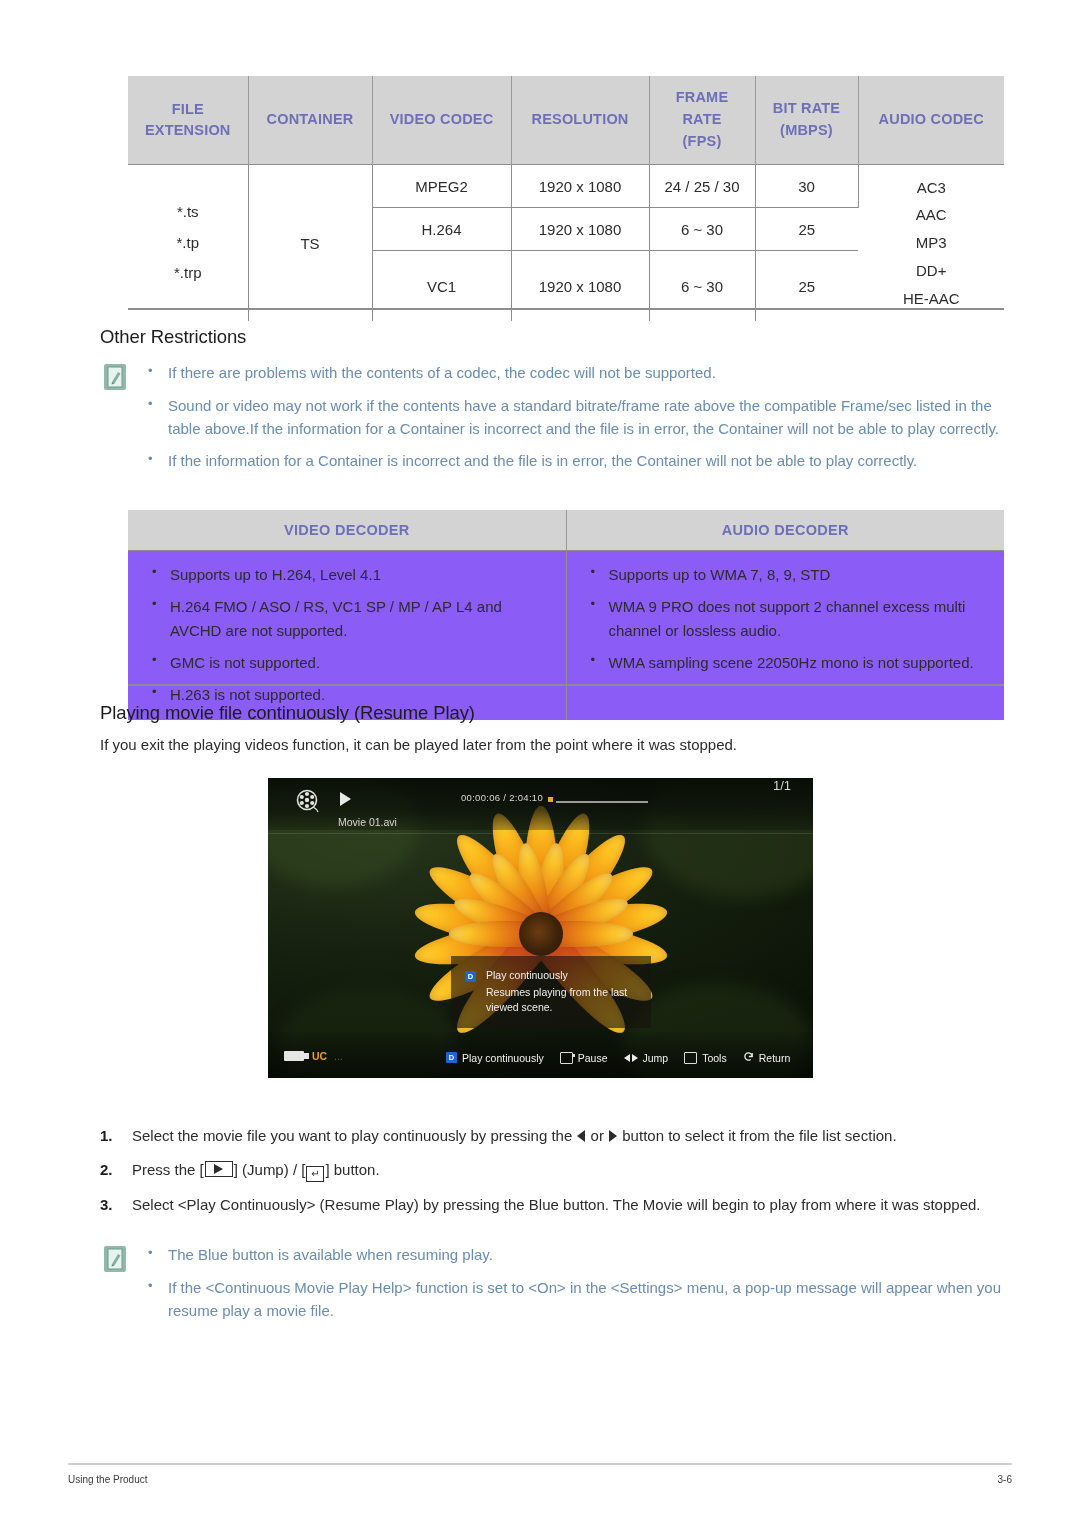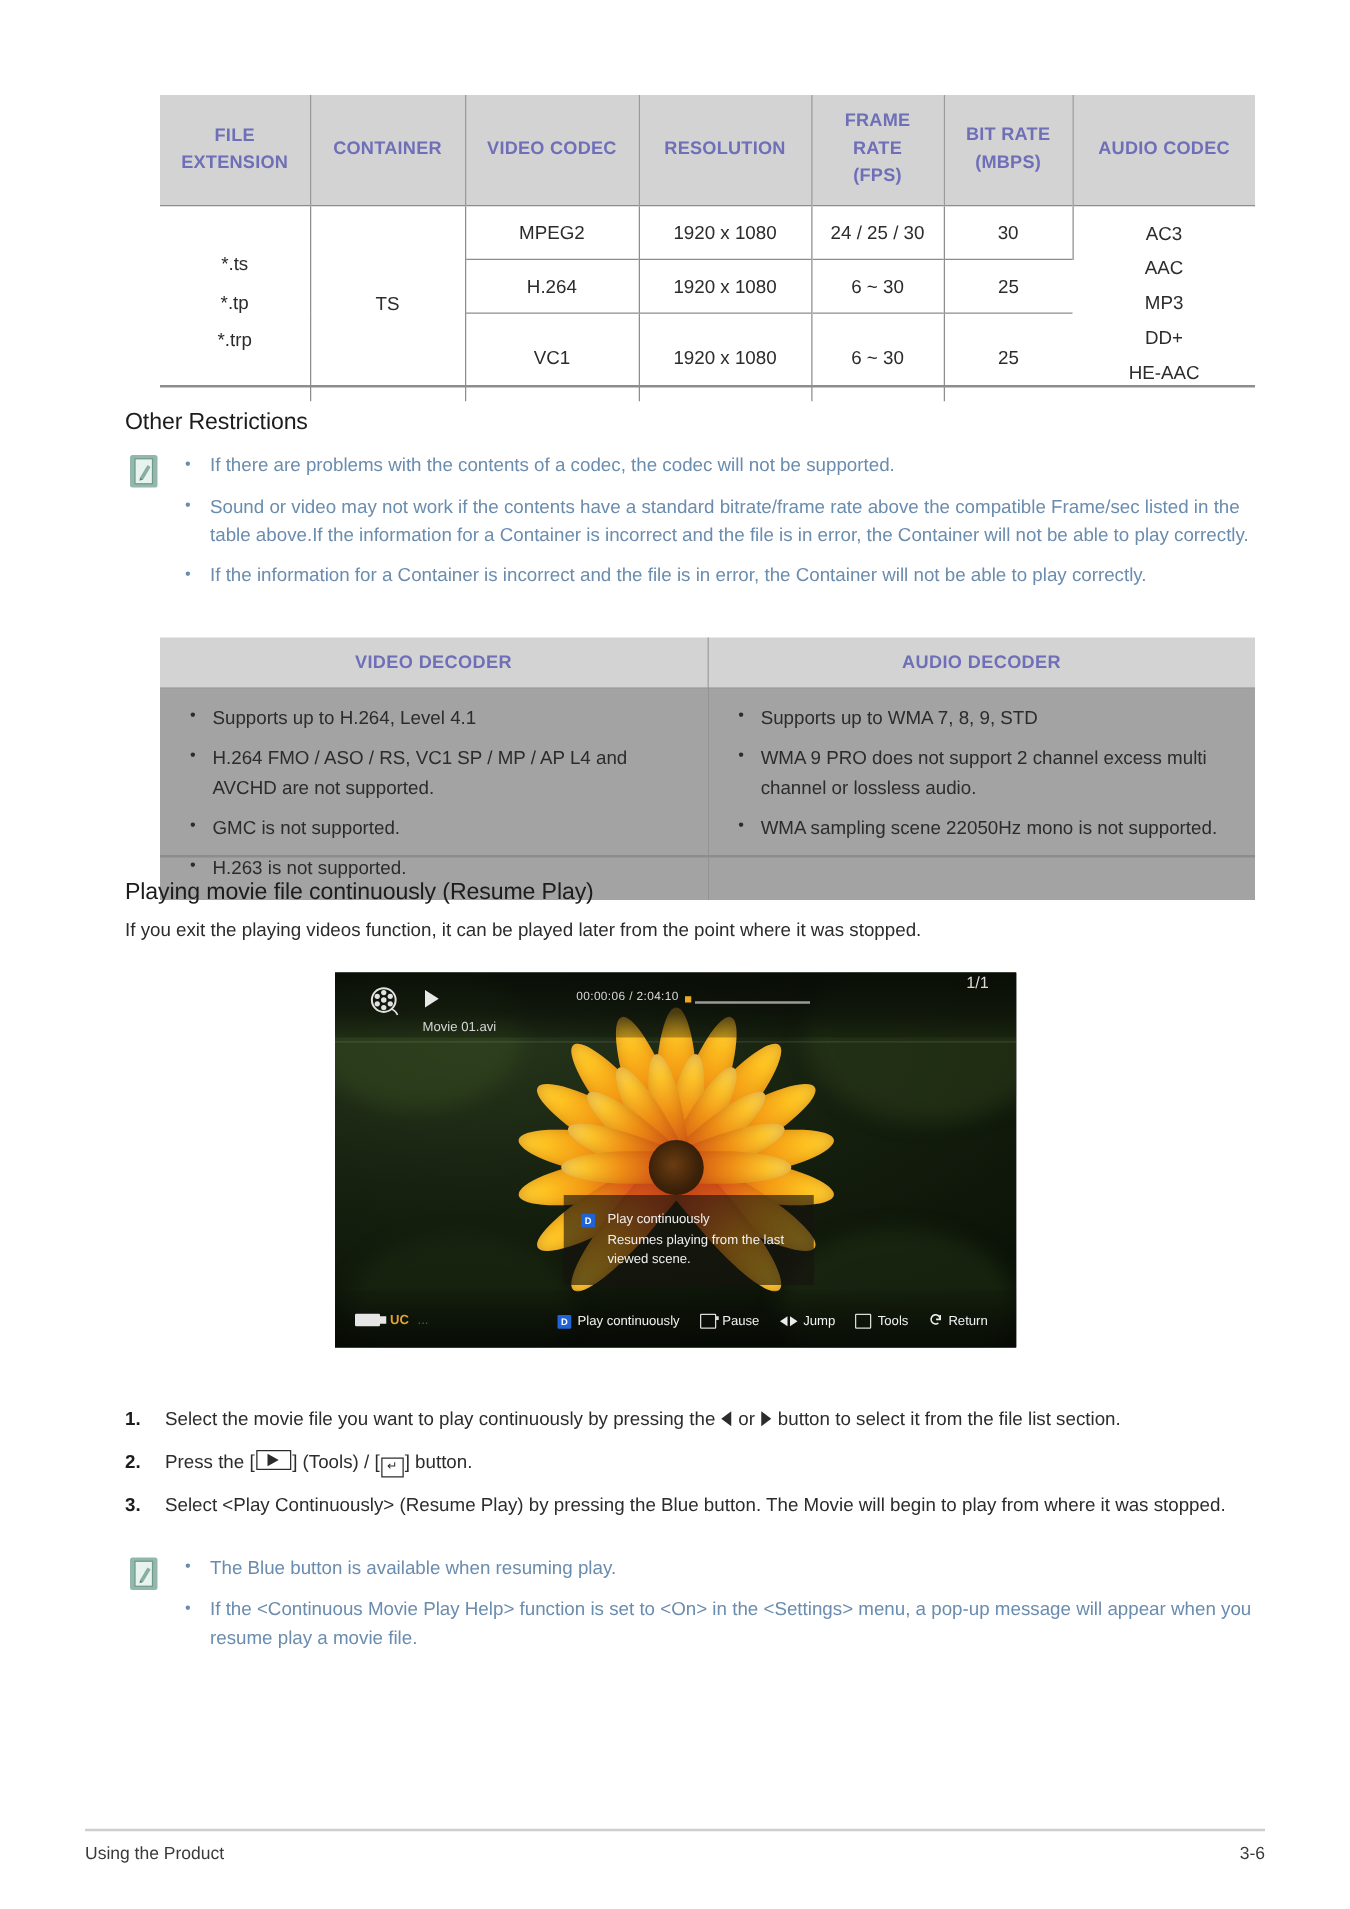--- a/index.html
+++ b/index.html
@@ -151,21 +151,21 @@
     height: 38px;
     vertical-align: middle;
     border-right: 1px solid #9a9a9a;
     border-bottom: 1px solid #8d8d8d;
   }
   table.decoder th:last-child { border-right: none; }
   table.decoder td {
     vertical-align: top;
     padding: 12px 10px 14px 10px;
     border-right: 1px solid #8d8d8d;
-    background: #a3a3a3;
+    background: #8b5cf6;
     margin-top: 20px;
   }
   table.decoder td:last-child { border-right: none; }
   .dec-list { margin: 0; padding: 0; list-style: none; }
   .dec-list li {
     position: relative;
     font-size: 15px;
     color: #2c2c2c;
     line-height: 1.55;
     padding-left: 32px;
@@ -496,21 +496,21 @@
     position: absolute;
     left: 68px;
     top: 1463px;
     width: 944px;
     height: 2px;
     background: #cfcfcf;
   }
   .footer {
     position: absolute;
     top: 1474px;
-    font-size: 14px;
+    font-size: 10px;
     color: #3a3a3a;
   }
   #footer-left { left: 68px; }
   #footer-right { right: 68px; }
 </style>
 </head>
 <body>
 
 <div class="page">
 
@@ -740,21 +740,21 @@
         <span>Return</span>
       </div>
     </div>
   </div>
 
   <ol class="steps">
     <li>
       <span class="num">1.</span><span>Select the movie file you want to play continuously by pressing the </span><span class="inline-tri-l"></span><span> or </span><span class="inline-tri-r"></span><span> button to select it from the file list section.</span>
     </li>
     <li>
-      <span class="num">2.</span><span>Press the [</span><span class="key-play"></span><span>] (Tools) / [</span><span class="key-enter">↵</span><span>] button.</span>
+      <span class="num">2.</span><span>Press the [</span><span class="key-play"></span><span>] (Jump) / [</span><span class="key-enter">↵</span><span>] button.</span>
     </li>
     <li>
       <span class="num">3.</span><span>Select &lt;Play Continuously&gt; (Resume Play) by pressing the Blue button. The Movie will begin to play from where it was stopped.</span>
     </li>
   </ol>
 
   <div class="note-block" id="note-block-2">
     <span class="note-icon">
       <svg width="22" height="26" viewBox="0 0 22 26">
         <rect x="4" y="3" width="14" height="20" fill="#e8f2ee" stroke="#6e9b8c" stroke-width="1"></rect>

